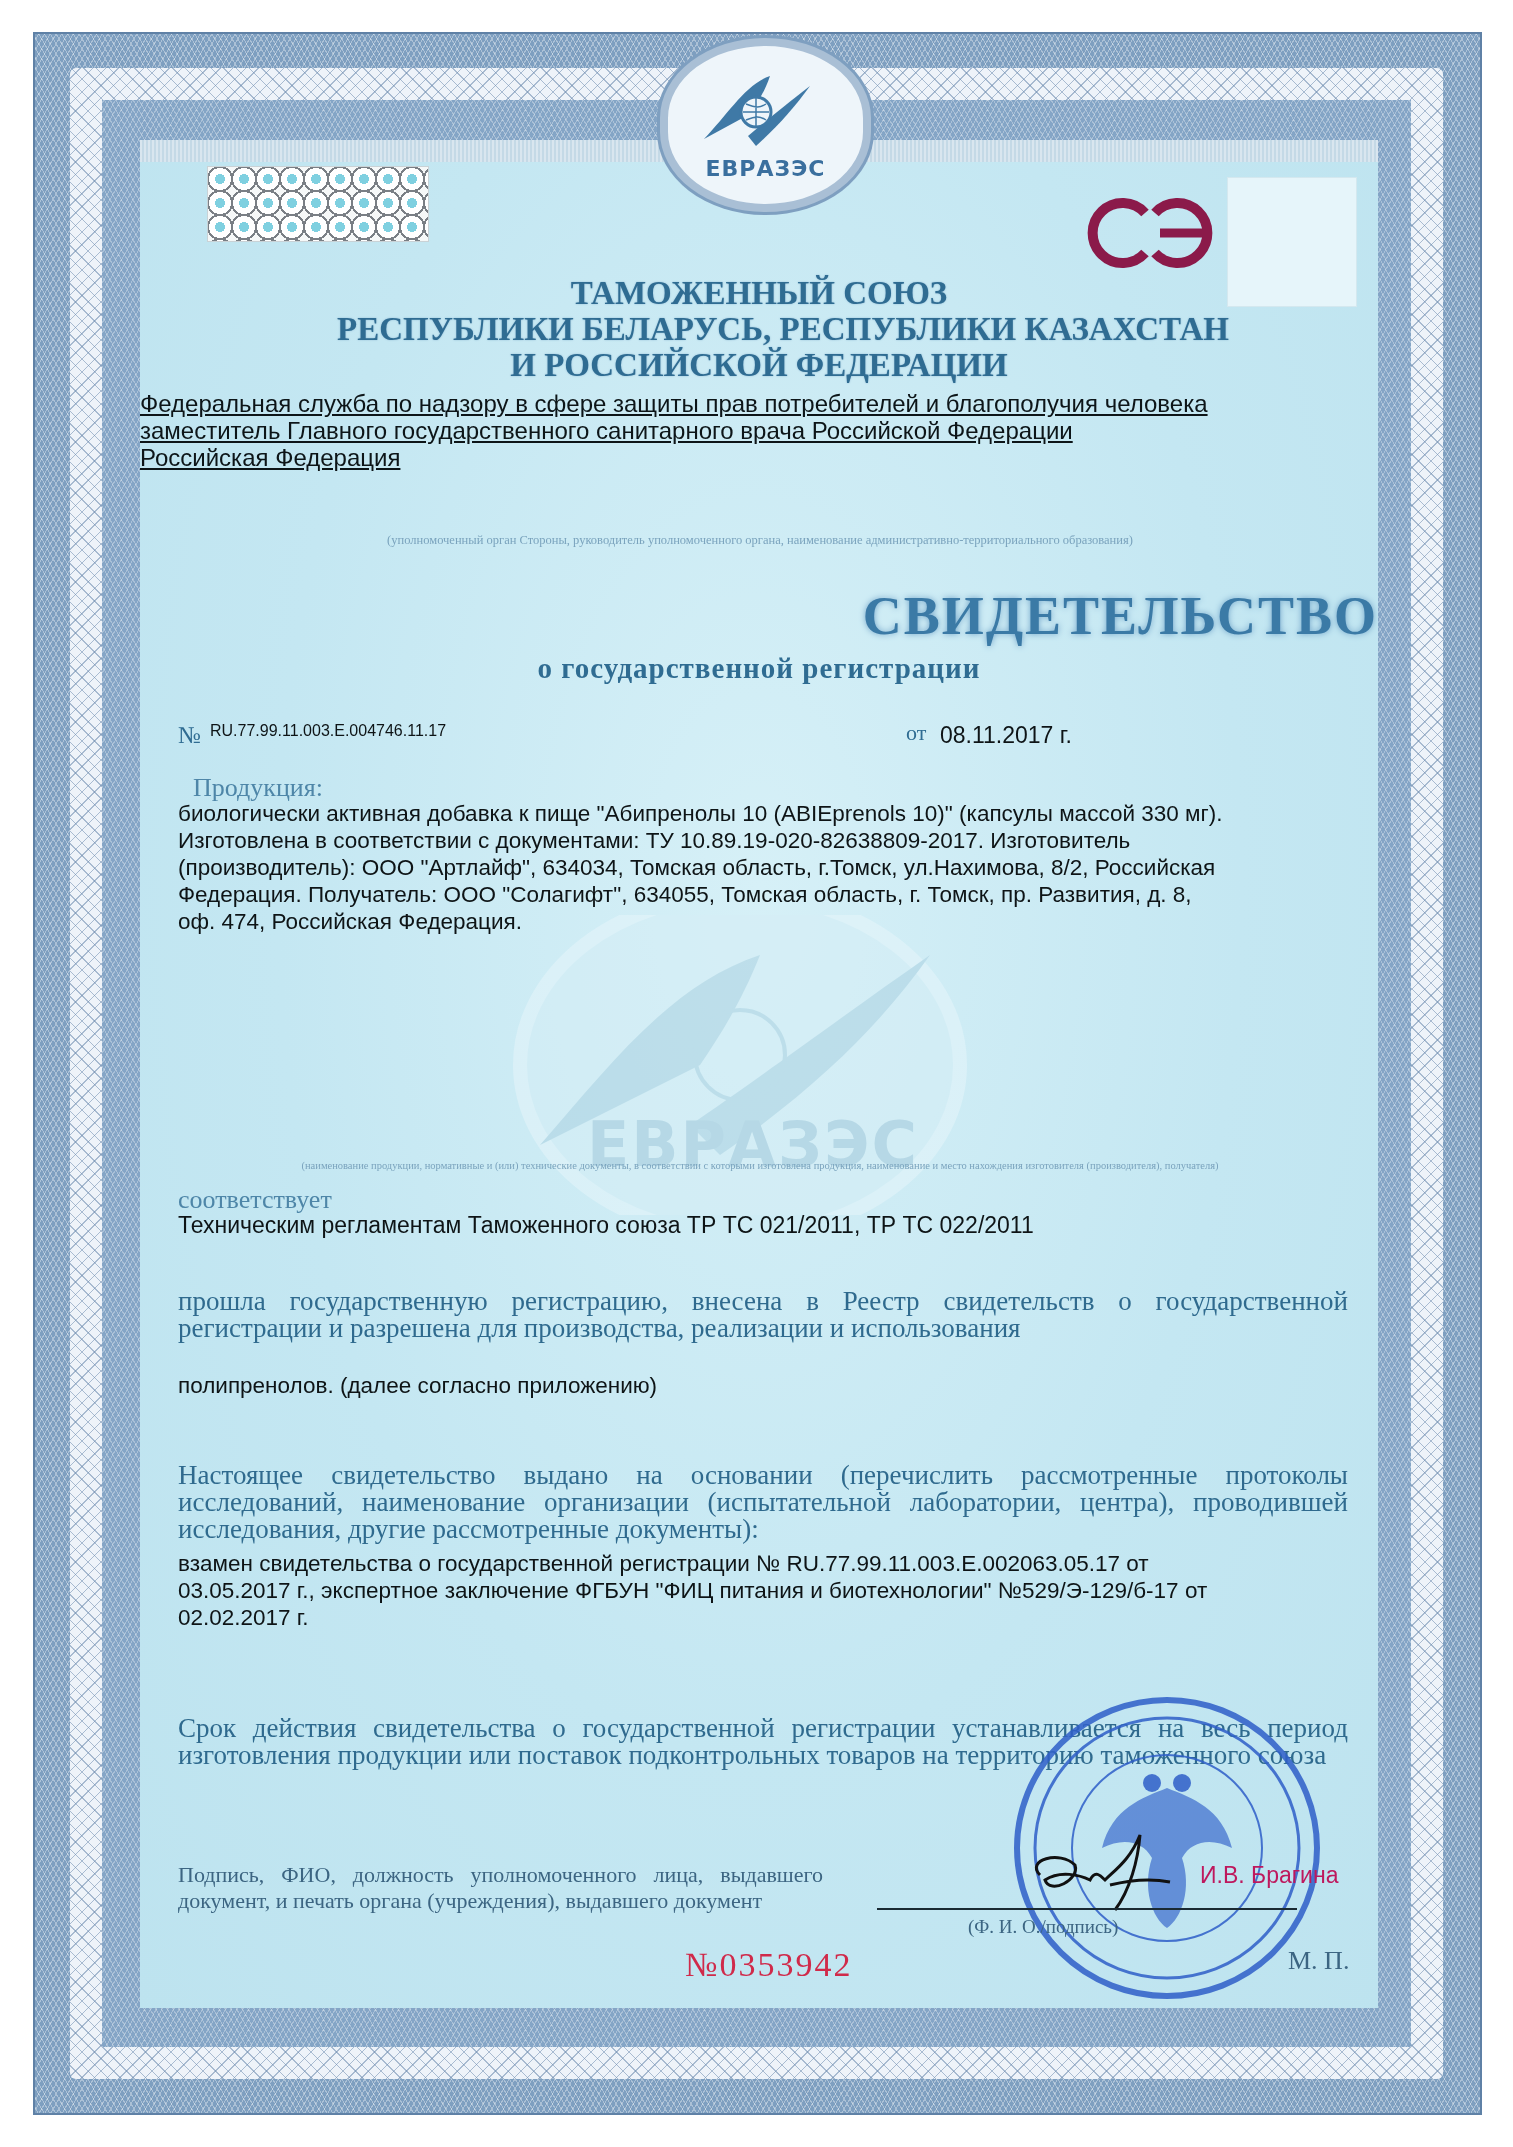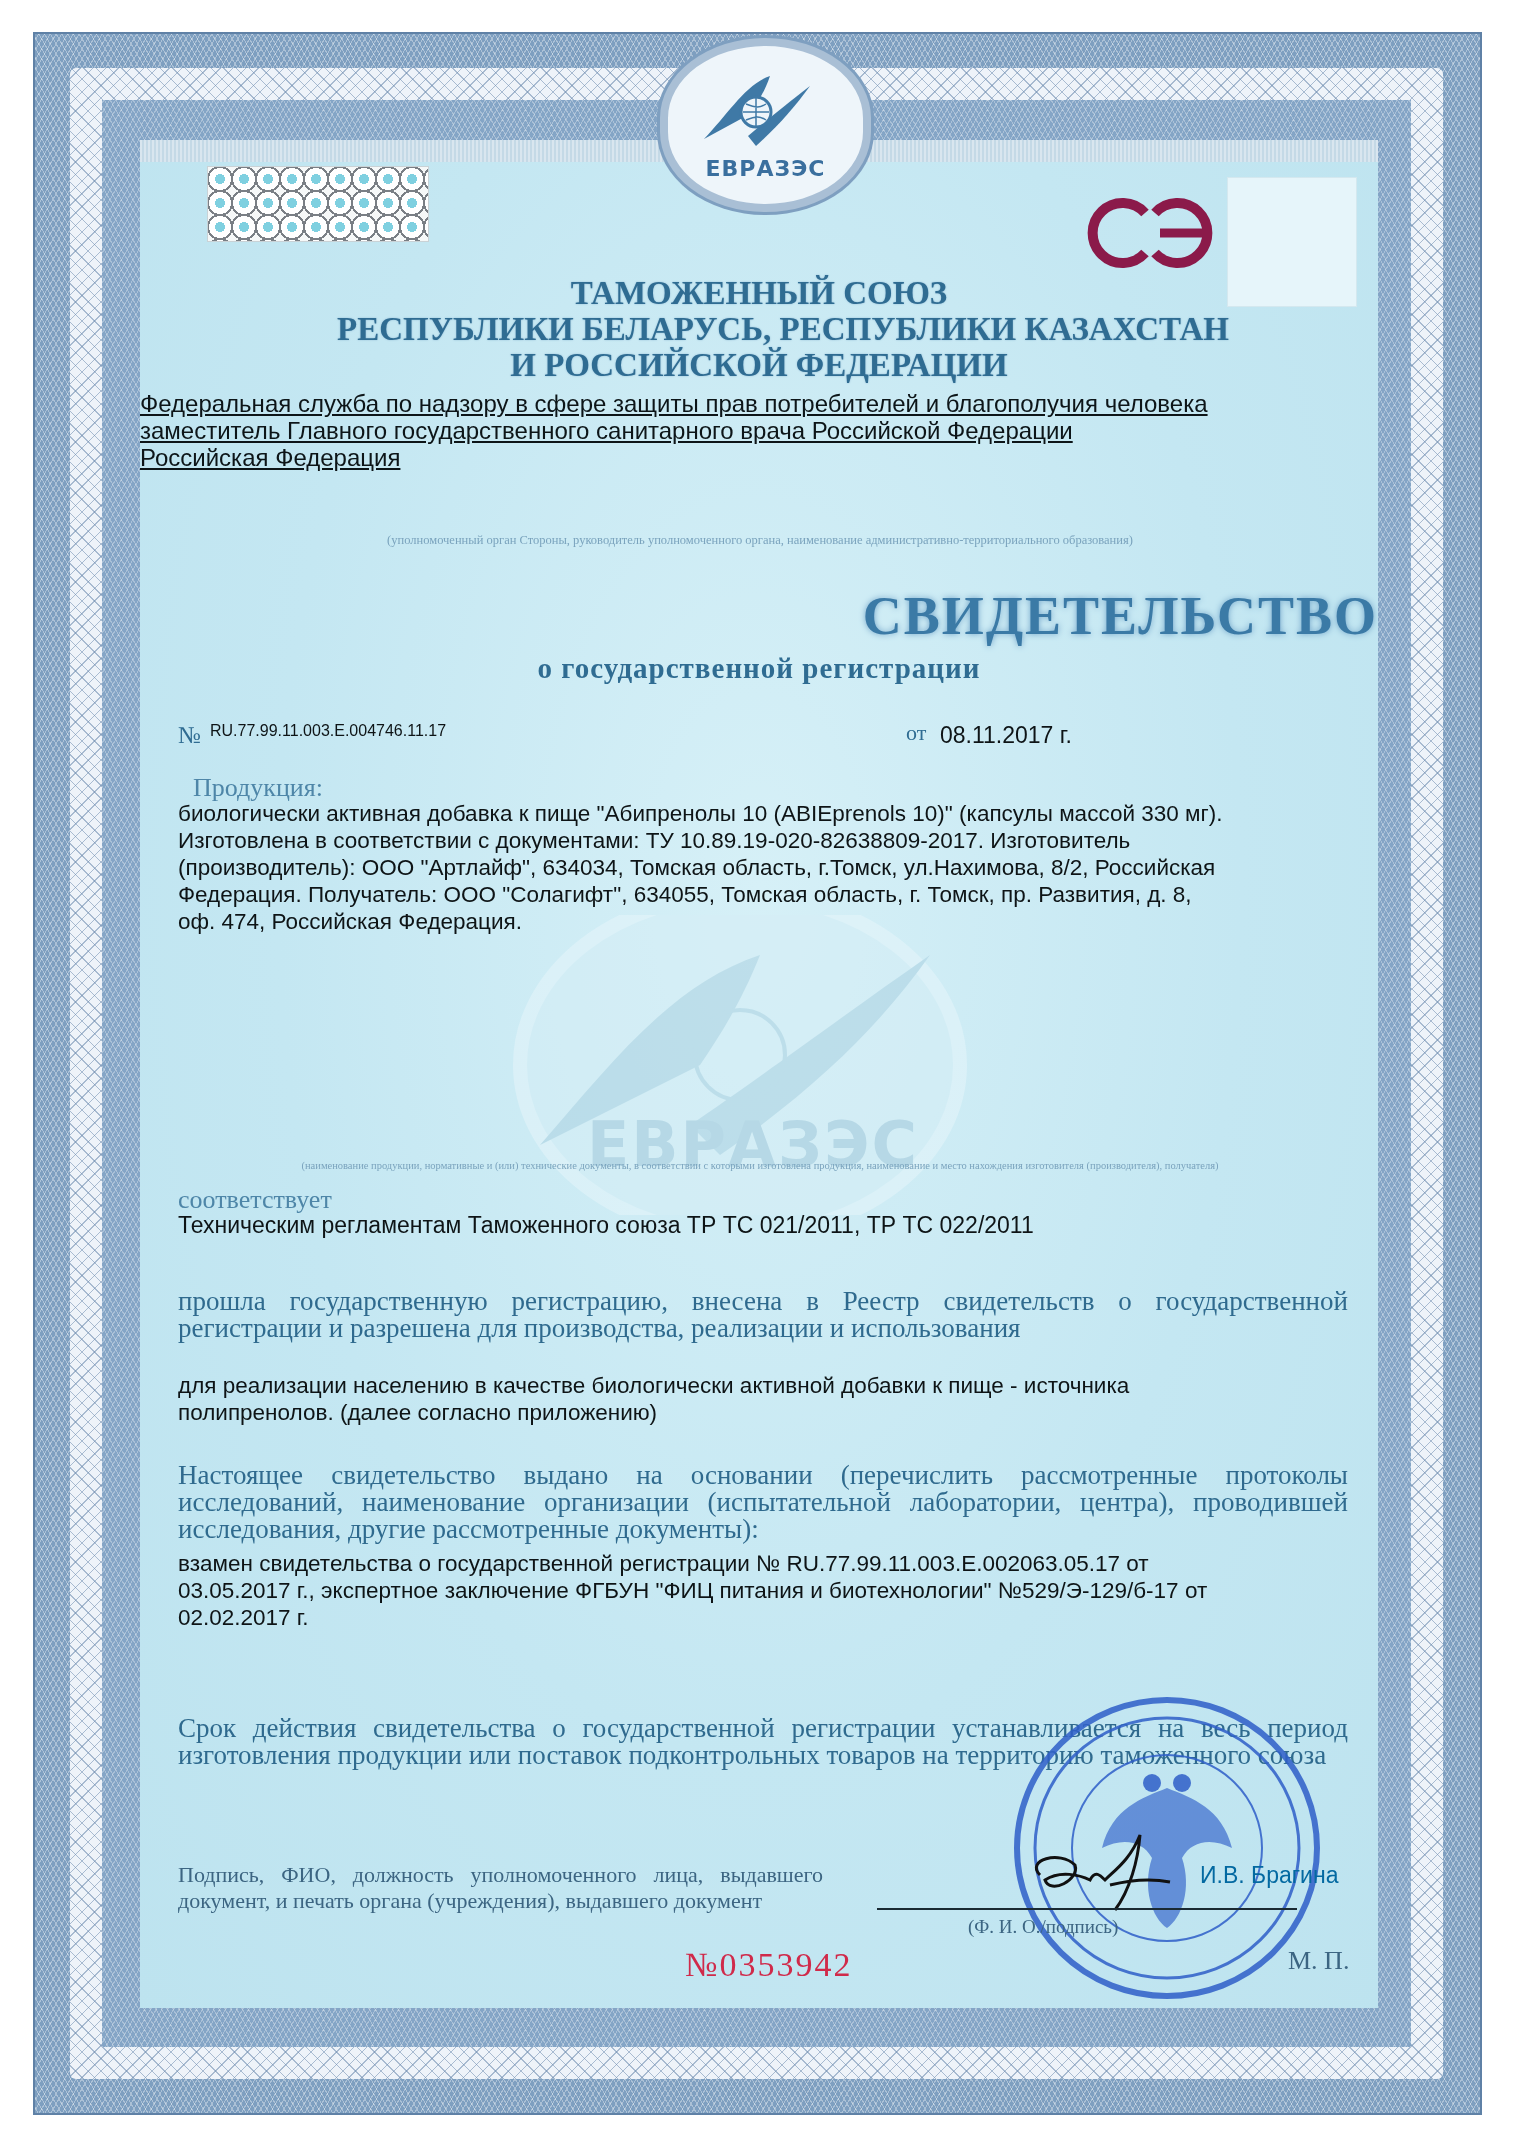--- a/index.html
+++ b/index.html
@@ -165,21 +165,20 @@
   <div>Федерация.  Получатель: ООО "Солагифт", 634055, Томская область, г. Томск, пр. Развития, д. 8,</div>
   <div>оф. 474, Российская Федерация.</div>
 </div>
 <p class="t caption serif" style="top:1160px; font-size:10.5px;">(наименование продукции, нормативные и (или) технические документы, в соответствии с которыми изготовлена продукция, наименование и место нахождения изготовителя (производителя), получателя)</p>
 
 <p class="t serif label-blue" style="left:178px; top:1185px;">соответствует</p>
 <p class="t body-text" style="left:178px; top:1212px; font-size:23px;">Техническим регламентам Таможенного союза ТР ТС 021/2011, ТР ТС 022/2011</p>
 
 <p class="t serif serif-blue" style="left:178px; top:1288px; width:1170px;">прошла государственную регистрацию, внесена в Реестр свидетельств о государственной регистрации и разрешена для производства, реализации и использования</p>
 <div class="t body-text" style="left:178px; top:1372px; width:1170px;">
-  <div>для реализации населению в качестве биологически активной добавки к пище - источника</div>
   <div>полипренолов. (далее согласно приложению)</div>
 </div>
 
 <p class="t serif serif-blue" style="left:178px; top:1462px; width:1170px;">Настоящее свидетельство выдано на основании (перечислить рассмотренные протоколы исследований, наименование организации (испытательной лаборатории, центра), проводившей исследования, другие рассмотренные документы):</p>
 <div class="t body-text" style="left:178px; top:1550px; width:1190px;">
   <div>взамен свидетельства о государственной регистрации № RU.77.99.11.003.Е.002063.05.17 от</div>
   <div>03.05.2017 г., экспертное заключение ФГБУН "ФИЦ питания и биотехнологии" №529/Э-129/б-17 от</div>
   <div>02.02.2017 г.</div>
 </div>
 
@@ -191,18 +190,18 @@
   <ellipse cx="175" cy="160" rx="95" ry="93" fill="none" stroke="#2f5fc9" stroke-width="2"></ellipse>
   <path d="M175 100 C150 110 120 120 110 160 C130 150 150 152 160 170 C150 200 160 230 175 240 C190 230 200 200 190 170 C200 152 220 150 240 160 C230 120 200 110 175 100 Z" fill="#2f5fc9" opacity="0.75"></path>
   <circle cx="160" cy="95" r="9" fill="#2f5fc9"></circle>
     <circle cx="190" cy="95" r="9" fill="#2f5fc9"></circle>
 </svg>
 
 <p class="t serif footer-serif" style="left:178px; top:1862px; width:645px;">Подпись, ФИО, должность уполномоченного лица, выдавшего документ, и печать органа (учреждения), выдавшего документ</p>
 <svg class="sig" width="160" height="90" viewBox="0 0 160 90">
   <path d="M20 45 C5 30, 40 20, 55 35 C60 50, 30 65, 25 50 C40 40, 60 45, 70 50 C75 40, 80 45, 85 50 C95 40, 110 30, 120 5 C118 30, 110 60, 95 80 M90 55 C110 50, 130 48, 150 52" fill="none" stroke="#111" stroke-width="3"></path>
 </svg>
-<span class="t" style="left:1200px; top:1862px; color:#0369a1; font-size:23px;">И.В. Брагина</span>
+<span class="t" style="left:1200px; top:1862px; color:#be185d; font-size:23px;">И.В. Брагина</span>
 <div class="t" style="left:877px; top:1908px; width:420px; height:2px; background:#1a2a33;"></div>
 <span class="t serif" style="left:968px; top:1916px; color:#3c6582; font-size:19px;">(Ф. И. О./подпись)</span>
 <span class="t serif" style="left:1288px; top:1946px; color:#3c6582; font-size:26px;">М. П.</span>
 
 <span class="t serif serial" style="left:655px; top:1946px;">№0353942</span>
 
 </body></html>

